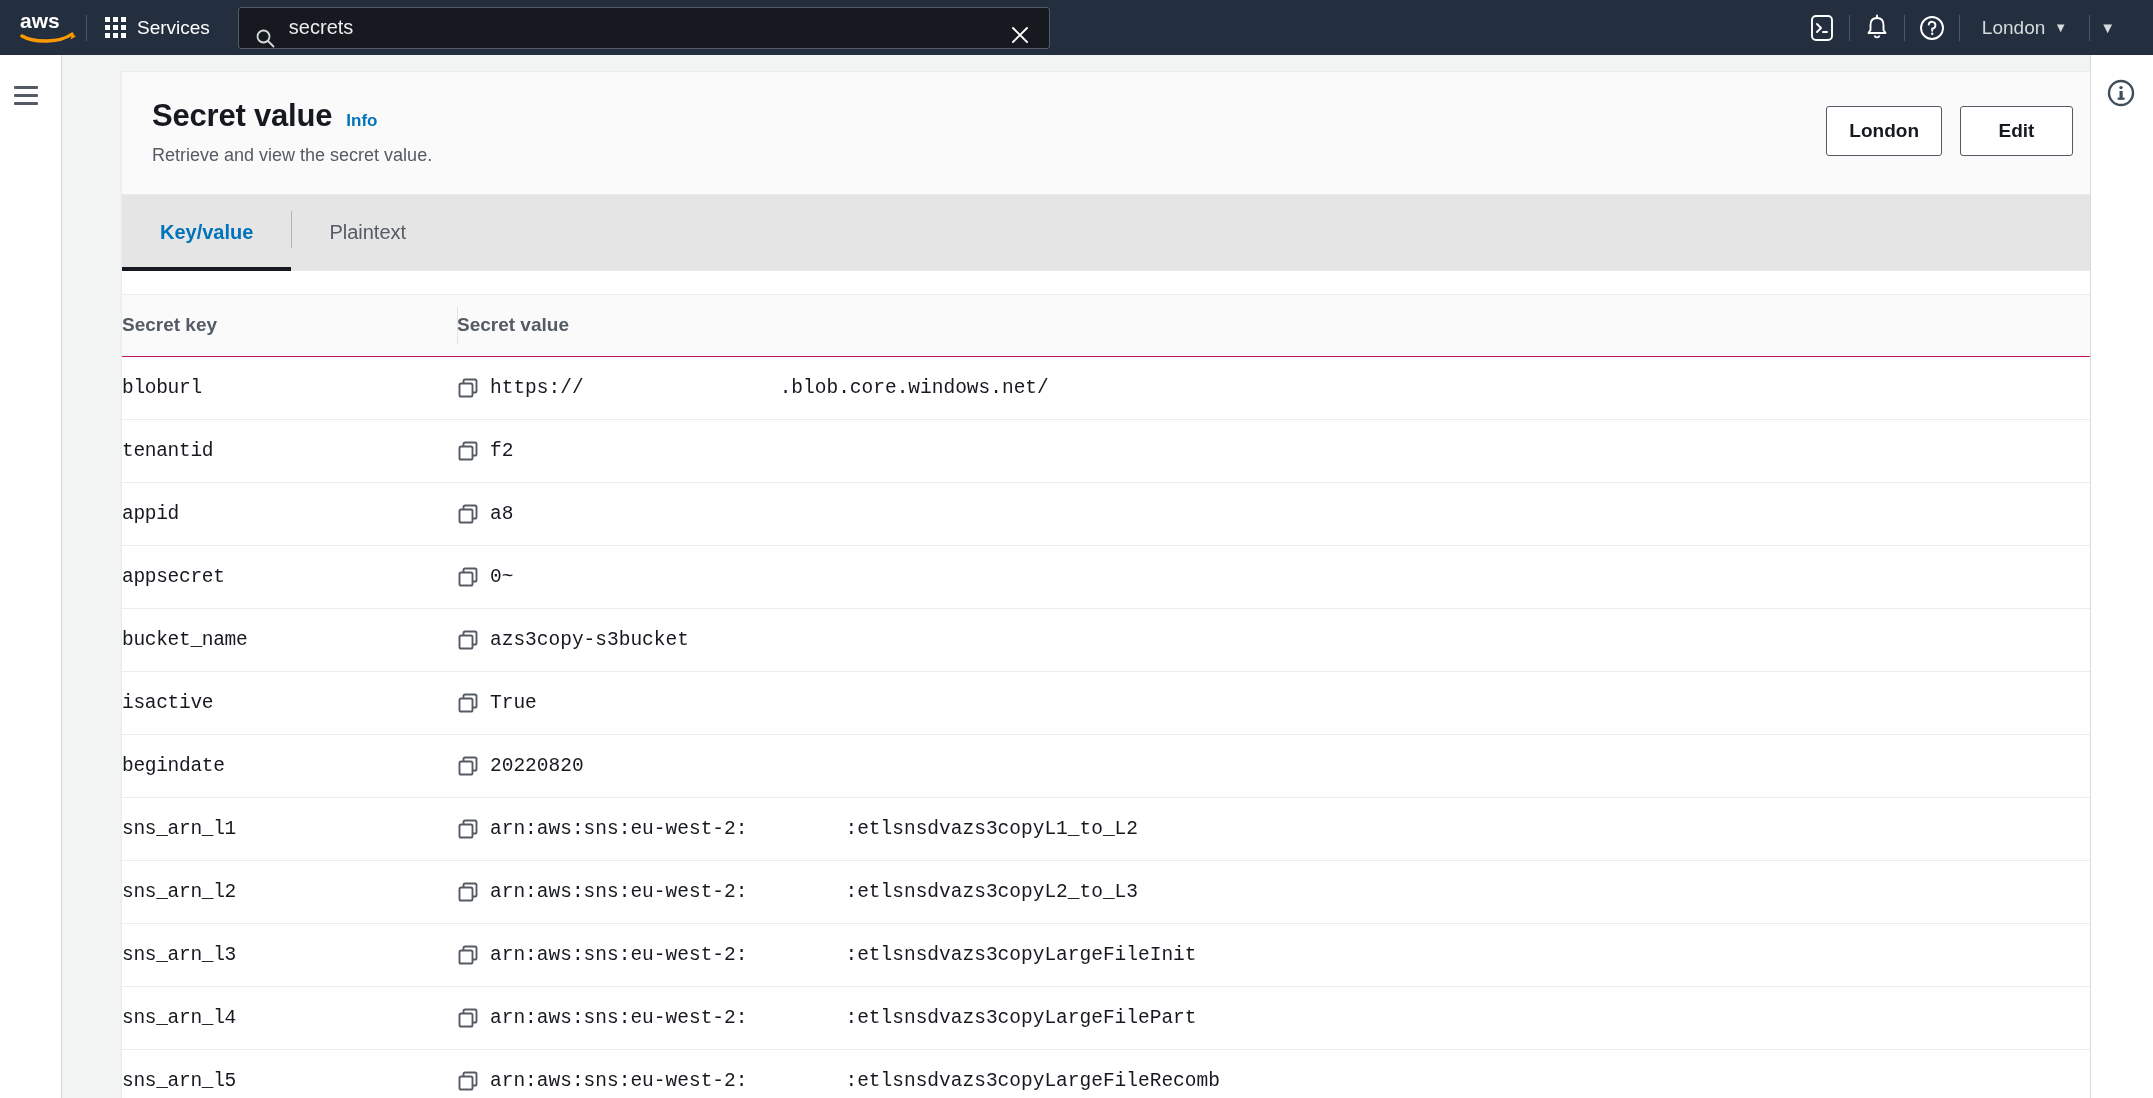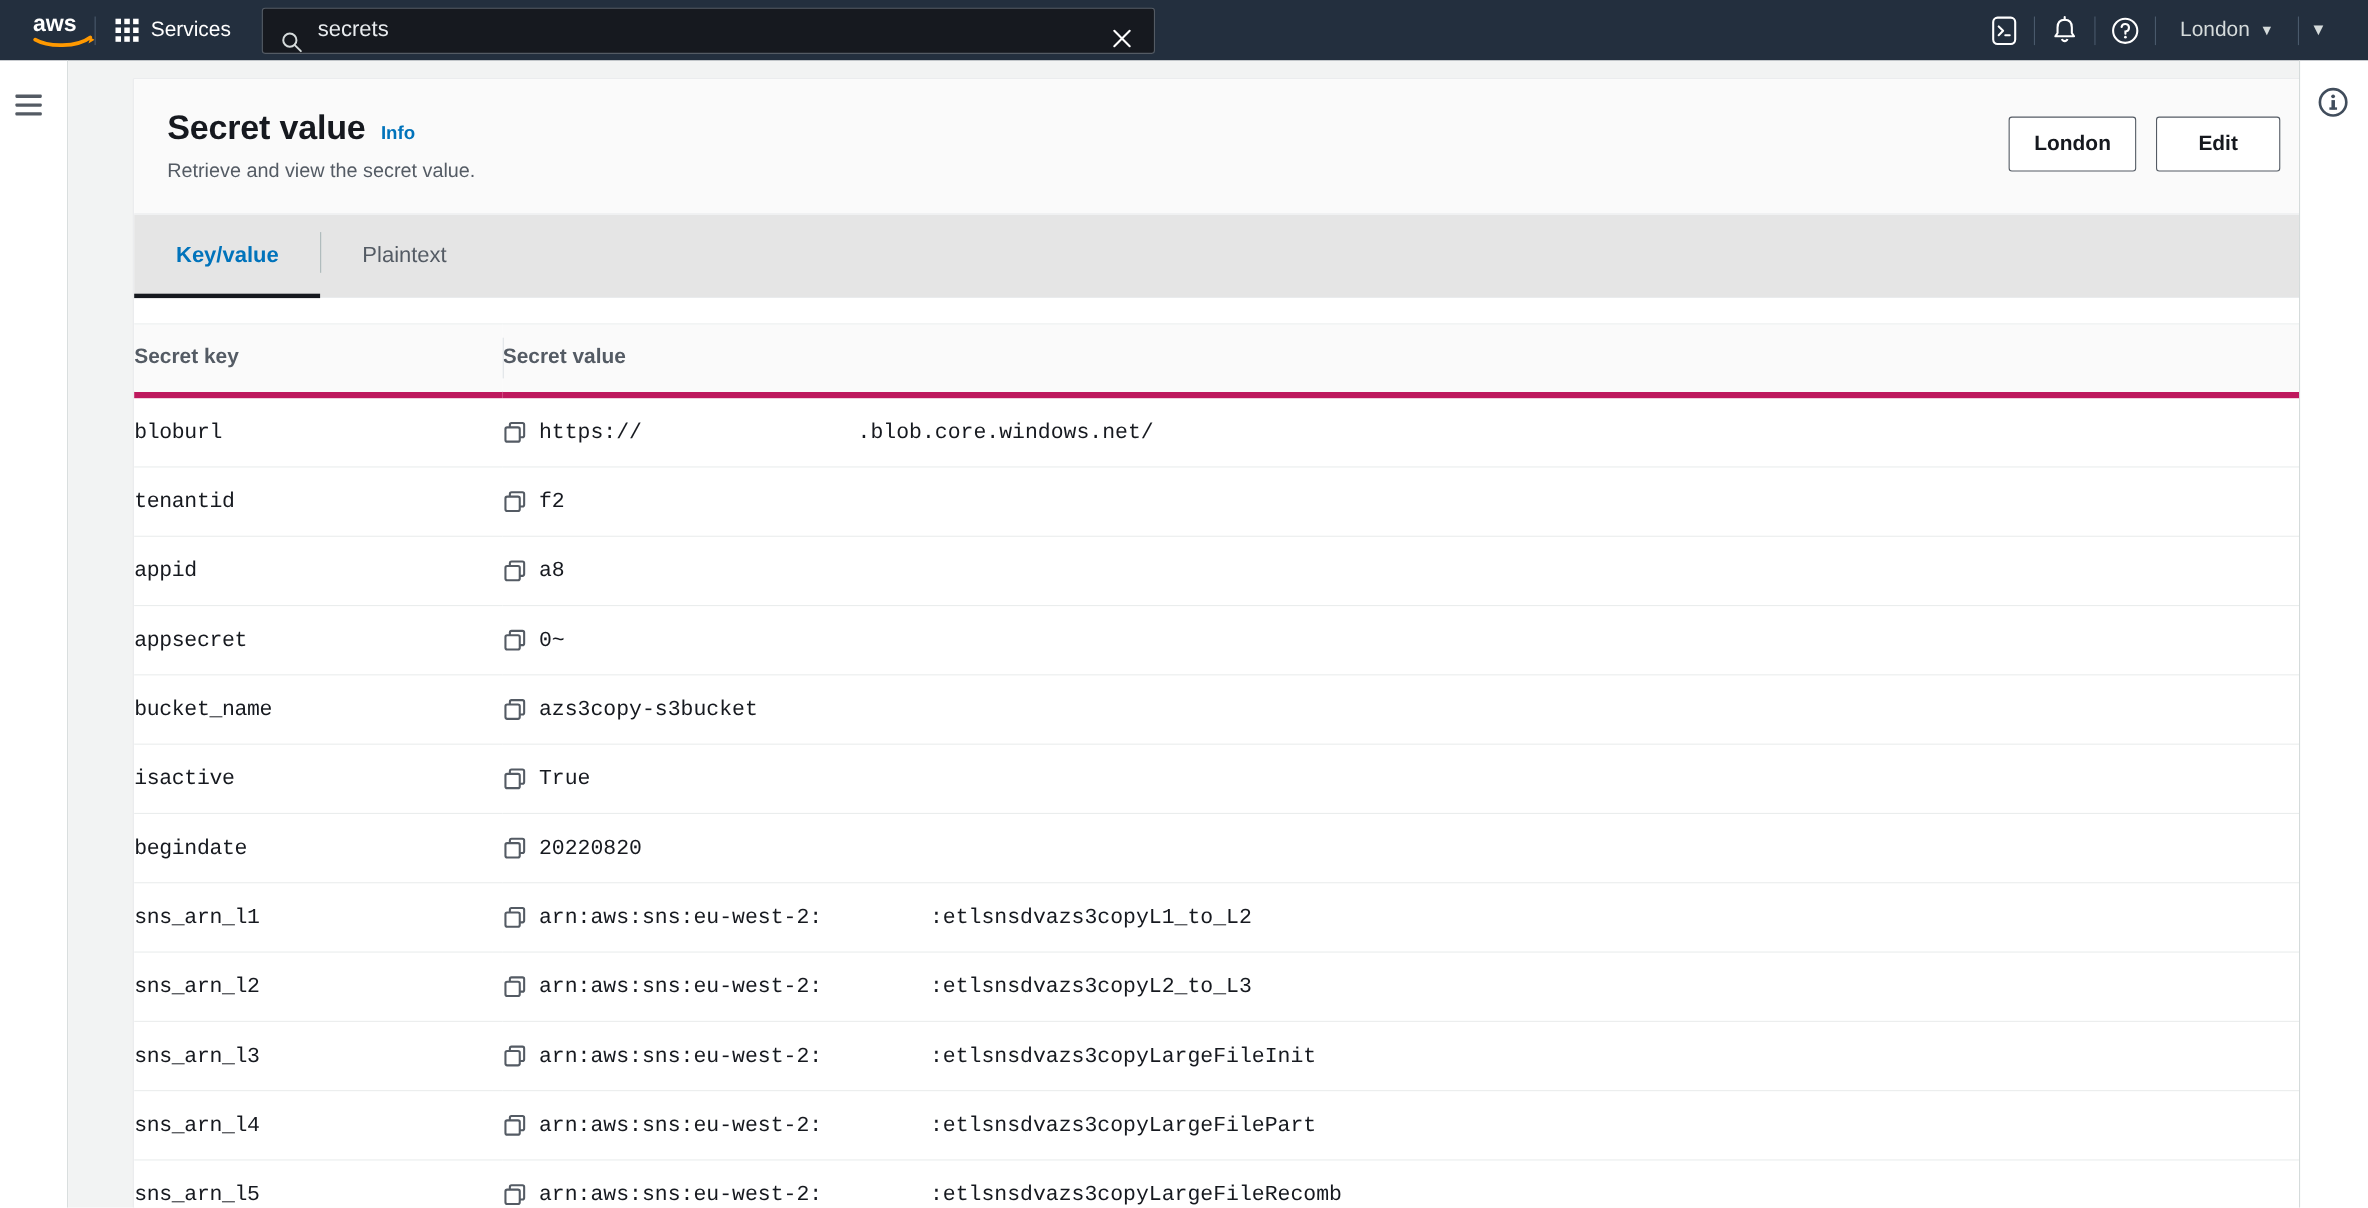--- a/index.html
+++ b/index.html
@@ -10,21 +10,21 @@
     overflow: hidden;
   }
   .app { position: relative; width: 2153px; height: 1098px; background:#ffffff; }
 
   
   .topnav {
     position: absolute; top:0; left:0; width:2153px; height:55px;
     background:#232f3e; display:flex; align-items:center;
   }
   .aws-logo {
-    width: 76px; height:55px; display:flex; align-items:center; justify-content:flex-end;
+    width: 76px; height:55px; display:flex; align-items:center; justify-content:center;
     margin-left: 10px; cursor:pointer;
   }
   .aws-logo svg { display:block; }
   .services-btn {
     display:flex; align-items:center; gap:11px; height:55px; padding:0 18px;
     color:#ffffff; font-size:19px; cursor:pointer; white-space:nowrap;
   }
   .grid-icon { display:grid; grid-template-columns:repeat(3,5px); grid-gap:3px; }
   .grid-icon i { display:block; width:5px; height:5px; background:#ffffff; }
   .searchwrap {
@@ -132,21 +132,21 @@
     content:""; position:absolute; left:0; right:0; bottom:-1px; height:4px;
     background:#16191f;
   }
 
   
   .tablewrap { padding:23px 0 0 0; background:#ffffff; }
   table.kvtable { width:100%; border-collapse:collapse; }
   table.kvtable thead th {
     background:#fafafa; text-align:left;
     font-size:19px; font-weight:700; color:#545b64;
-    padding:19px 0 20px 0; border-top:1px solid #eaeded; border-bottom:6px solid #be185d;
+    padding:19px 0 20px 0; border-top:1px solid #eaeded; border-bottom:1px solid #be185d;
     position:relative;
   }
   th.col-key { width:335px; padding-left:27px; }
   th.col-val { padding-left:28px; }
   th.col-val::before {
     content:""; position:absolute; left:0; top:12px; bottom:12px; width:1px;
     background:#dfe3e6;
   }
   table.kvtable tbody td {
     font-family:"Liberation Mono", monospace;

